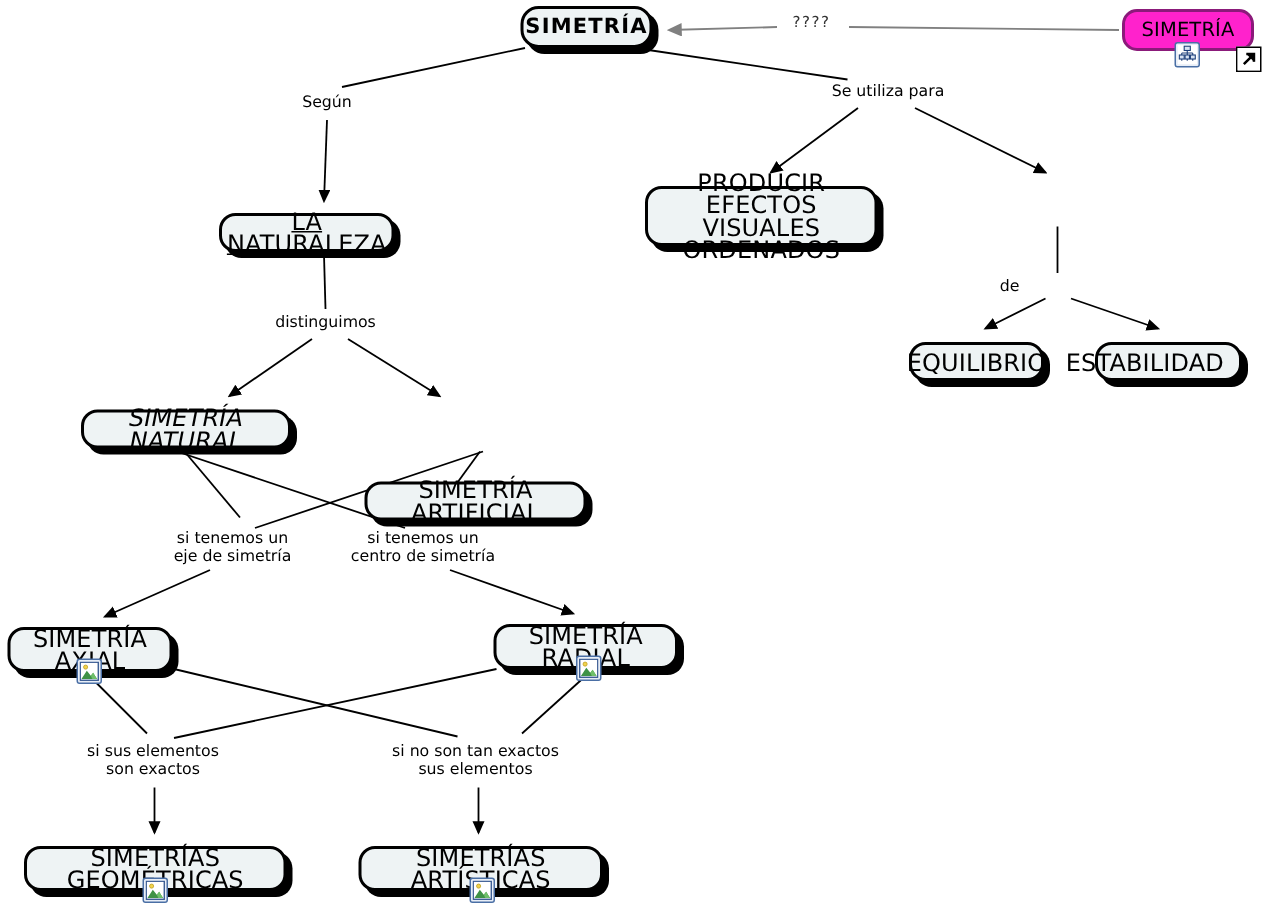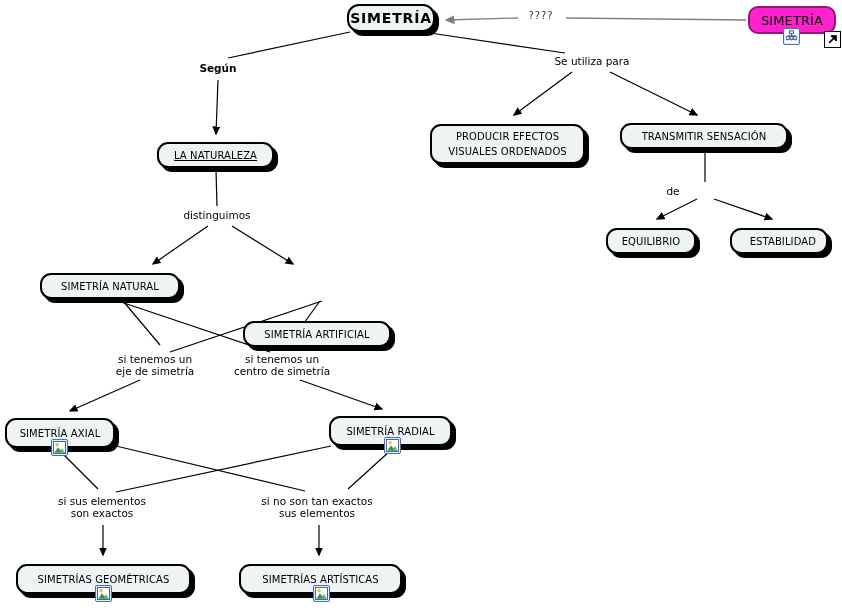--- a/index.html
+++ b/index.html
@@ -33,21 +33,21 @@
     box-sizing: border-box;
     background: #eef3f4;
     border: 2px solid #000000;
     border-radius: 11px;
     box-shadow: 4px 4px 0 0 #000000;
     display: flex;
     align-items: center;
     justify-content: center;
     text-align: center;
     color: #000000;
-    font-size: 10px;
+    font-size: 16px;
     line-height: 15px;
     letter-spacing: 0.1px;
     white-space: pre-line;
     padding: 2px 10px;
   }
   .node.root {
     font-weight: bold;
     font-size: 14px;
     letter-spacing: 0.8px;
     border-width: 2px;
@@ -167,42 +167,39 @@
   </svg>
 
   <div class="node root" style="left:347px; top:4px; width:88px; height:28px;">
     <span>SIMETRÍA</span>
   </div>
 
   <div class="node pink" style="left:748px; top:6px; width:88px; height:28px;">
     <span>SIMETRÍA</span>
   </div>
 
-  <div class="node" style="left:157px; top:142px; width:117px; height:26px;text-decoration:underline;">
+  <div class="node" style="left:146px; top:142px; width:117px; height:26px;text-decoration:underline;">
     <span>LA NATURALEZA</span>
   </div>
 
   <div class="node" style="left:430px; top:124px; width:155px; height:40px;">
     <span>PRODUCIR EFECTOS
 VISUALES ORDENADOS</span>
   </div>
 
-  <div class="node" style="left:620px; top:123px; width:168px; height:26px;">
-    <span>TRANSMITIR SENSACIÓN</span>
-  </div>
 
   <div class="node" style="left:606px; top:228px; width:90px; height:26px;">
     <span>EQUILIBRIO</span>
   </div>
 
   <div class="node" style="left:730px; top:228px; width:98px; height:26px;justify-content:flex-end;">
     <span>ESTABILIDAD</span>
   </div>
 
-  <div class="node" style="left:40px; top:273px; width:140px; height:26px;">
+  <div class="node" style="left:54px; top:273px; width:140px; height:26px;font-style:italic;">
     <span>SIMETRÍA NATURAL</span>
   </div>
 
   <div class="node" style="left:243px; top:273px; width:148px; height:26px;margin-top:48px;">
     <span>SIMETRÍA ARTIFICIAL</span>
   </div>
 
   <div class="node" style="left:5px; top:418px; width:110px; height:30px;">
     <span>SIMETRÍA AXIAL</span>
   </div>
@@ -212,21 +209,21 @@
   </div>
 
   <div class="node" style="left:16px; top:564px; width:175px; height:30px;">
     <span>SIMETRÍAS GEOMÉTRICAS</span>
   </div>
 
   <div class="node" style="left:239px; top:564px; width:163px; height:30px;">
     <span>SIMETRÍAS ARTÍSTICAS</span>
   </div>
 
-  <div class="elabel" style="left:218px; top:62px;font-weight:bold;">Según</div>
+  <div class="elabel" style="left:218px; top:62px;">Según</div>
 
   <div class="elabel" style="left:592px; top:55px;">Se utiliza para</div>
 
   <div class="elabel" style="left:673px; top:185px;">de</div>
 
   <div class="elabel" style="left:217px; top:209px;">distinguimos</div>
 
   <div class="elabel" style="left:155px; top:353px;">si tenemos un
 eje de simetría</div>
 

